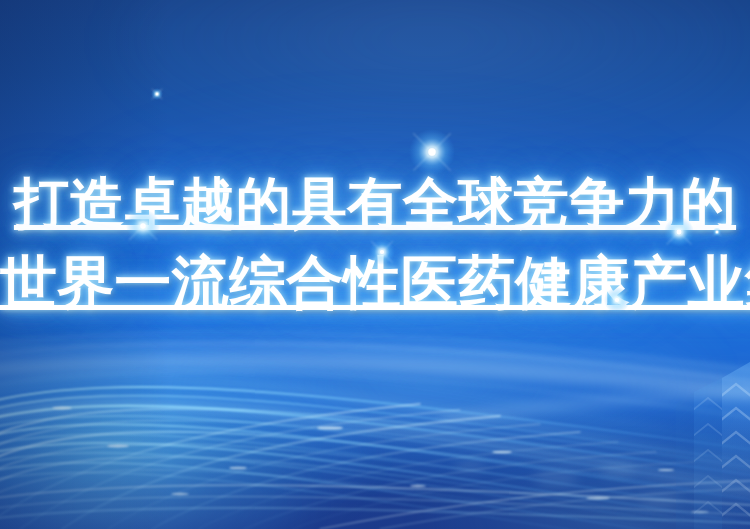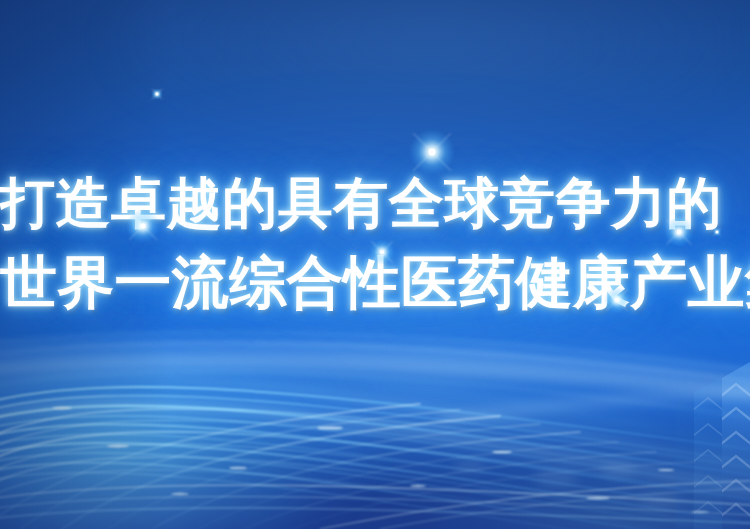--- a/index.html
+++ b/index.html
@@ -106,32 +106,33 @@
     position: absolute; left: 0; top: 0;
     width: 750px; height: 529px;
     pointer-events: none;
   }
 
   
   .headline {
     position: absolute;
     left: 0;
     width: 750px;
-    text-align: left;
+    text-align: center;
     color: #ffffff;
     font-weight: 700;
     letter-spacing: 0.01em;
     white-space: nowrap;
     text-shadow:
       0 0 6px  rgba(190,240,255,0.95),
       0 0 14px rgba(120,205,255,0.80),
       0 0 28px rgba(70,175,255,0.55),
       0 0 48px rgba(40,150,255,0.35),
       2px 3px 4px rgba(10,40,110,0.55);
     pointer-events: none;
+    text-decoration: underline;
   }
   .headline-line1 {
     top: 172px;
     font-size: 55px;
     line-height: 62px;
   }
   .headline-line2 {
     top: 250px;
     font-size: 57px;
     line-height: 64px;

